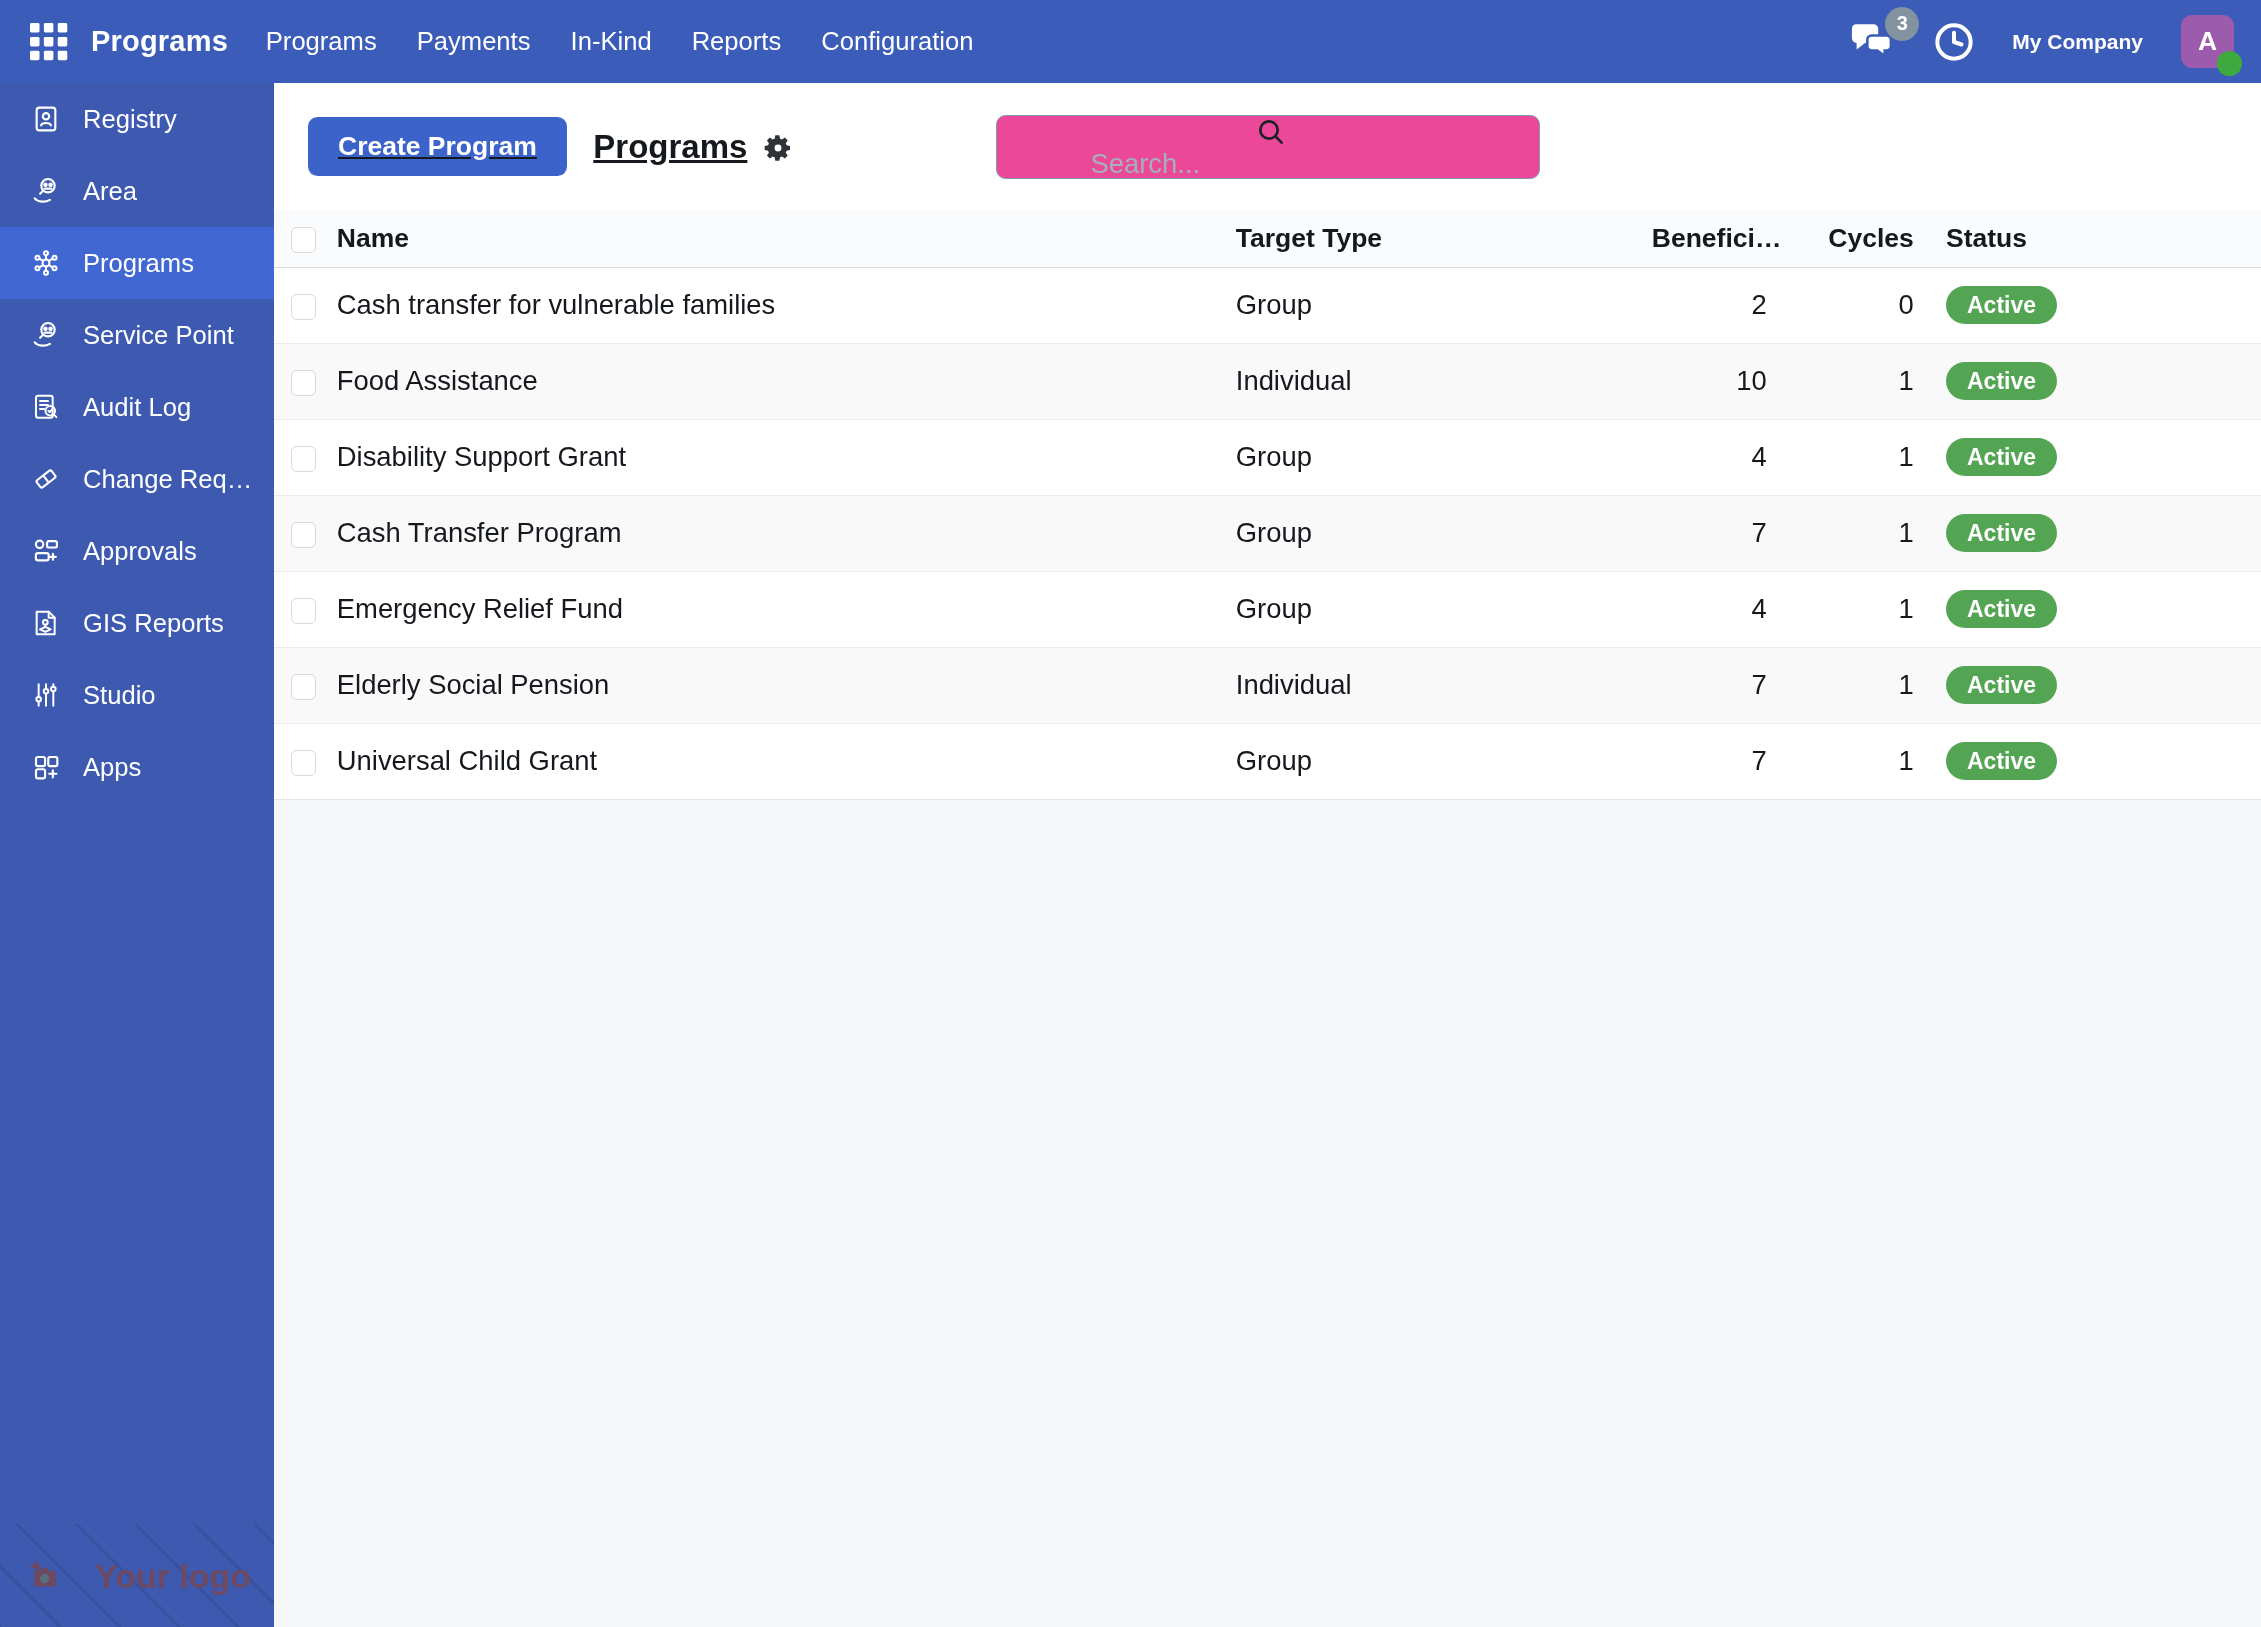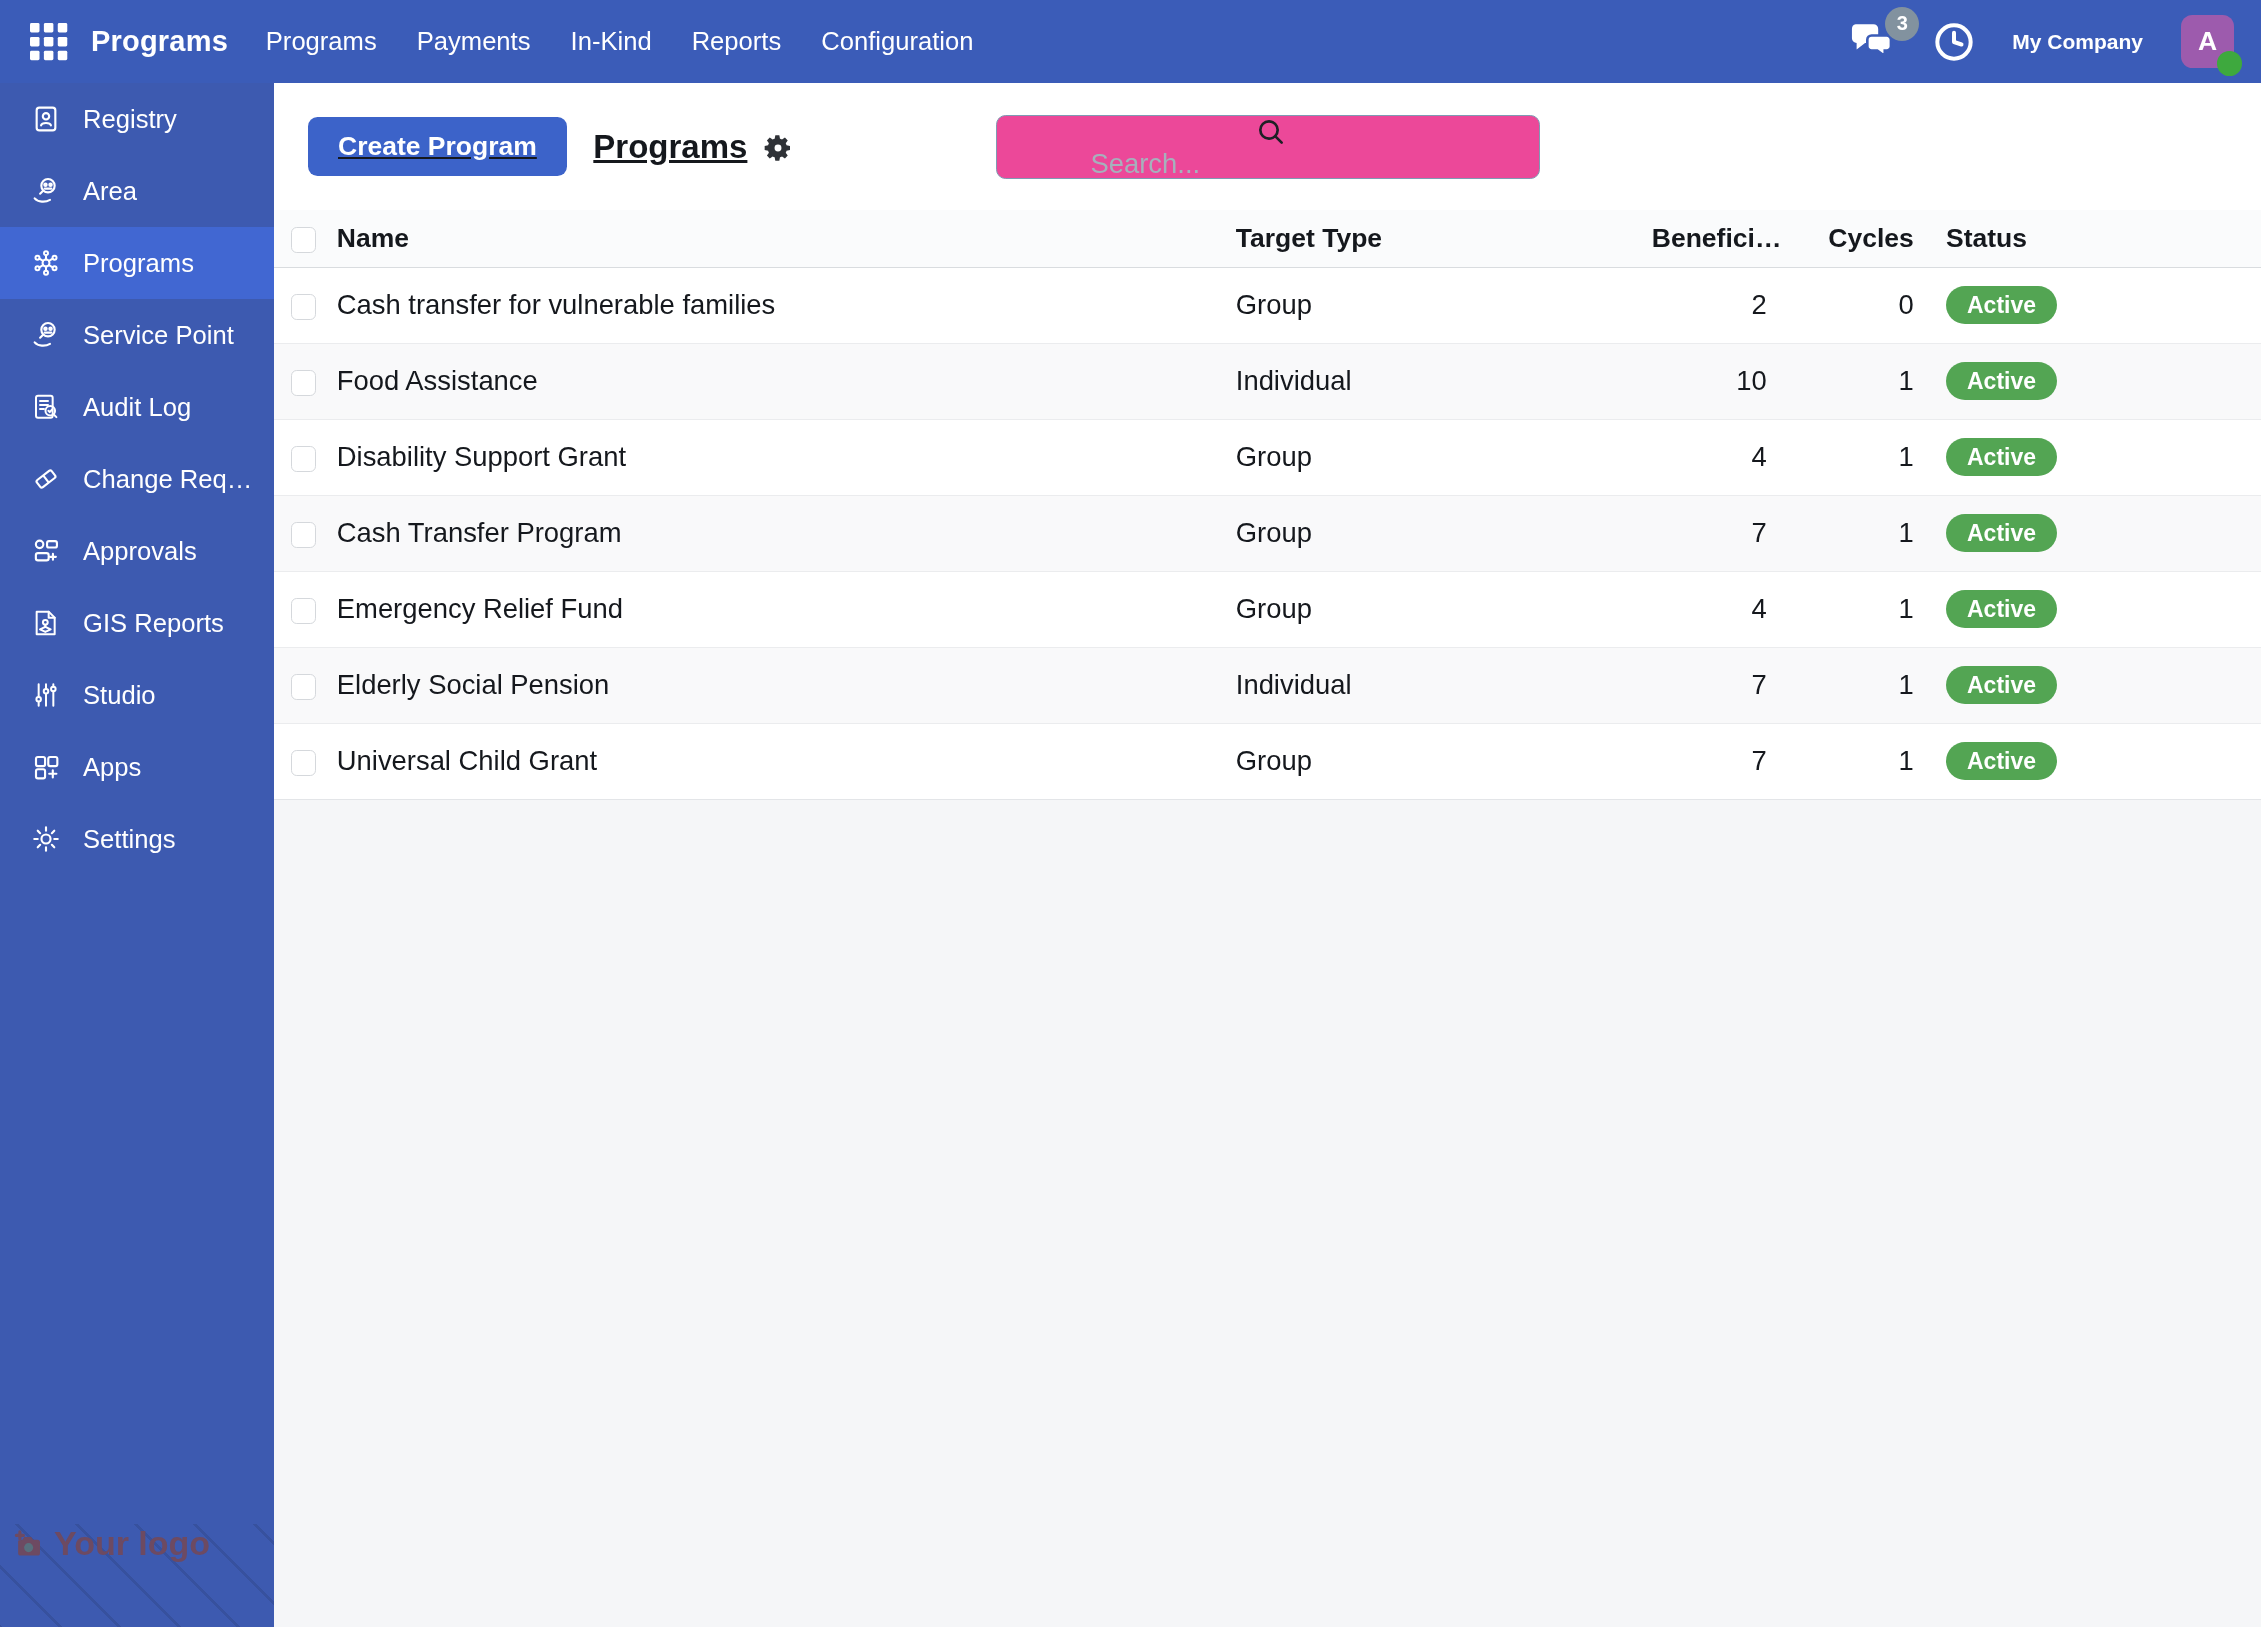--- a/index.html
+++ b/index.html
@@ -37,21 +37,21 @@
     background:#3d5ab0; color:#fff; display:flex; flex-direction:column;
   }
   .side-item {
     height:72px; display:flex; align-items:center; gap:19px; padding:0 15px 0 28px;
     font-size:25.6px; cursor:pointer; white-space:nowrap; overflow:hidden;
   }
   .side-item .side-icon { width:36px; height:36px; flex:0 0 36px; display:flex; align-items:center; justify-content:center; }
   .side-item.selected { background:#4167d2; }
   .side-label { overflow:hidden; text-overflow:ellipsis; }
   .side-logo {
-    margin-top:auto; height:104px; display:flex; align-items:flex-start; gap:0; padding-left:12px;
+    margin-top:auto; height:104px; display:flex; align-items:center; gap:25px; padding-left:28px;
     background:repeating-linear-gradient(45deg, rgba(0,0,0,0.10) 0 2.8px, transparent 2.8px 42px);
     cursor:pointer;
   }
   .side-logo-text { font-size:34px; font-weight:bold; color:#6d4a62; }
 
   
   .content { position:absolute; top:83px; left:274px; right:0; bottom:0; background:#f5f6f8; display:flex; flex-direction:column; }
   .toolbar { position:relative; height:127px; background:#fff; display:flex; align-items:center; padding:0 34px; flex:0 0 auto;text-decoration:underline; }
   .create-btn {
     height:59px; padding:0 30px; background:#3c63c9; color:#fff; border:none; border-radius:9.5px;
@@ -282,29 +282,20 @@
         <svg width="32" height="32" viewBox="0 0 24 24" fill="none" stroke="#ffffff" stroke-width="1.6" stroke-linecap="round" stroke-linejoin="round">
           <rect x="4.5" y="4.5" width="6.8" height="6.8" rx="1.4"></rect>
           <rect x="13.7" y="4.5" width="6.8" height="6.8" rx="1.4"></rect>
           <rect x="4.5" y="13.7" width="6.8" height="6.8" rx="1.4"></rect>
           <path d="M17.1 14.4v5.4M14.4 17.1h5.4"></path>
         </svg>
       </span>
       <span class="side-label">Apps</span>
     </div>
 
-    <div class="side-item">
-      <span class="side-icon">
-        <svg width="32" height="32" viewBox="0 0 24 24" fill="none" stroke="#ffffff" stroke-width="1.6" stroke-linecap="round">
-          <circle cx="12" cy="12" r="3.4"></circle>
-          <path d="M12 3.2v2.6M12 18.2v2.6M3.2 12h2.6M18.2 12h2.6M5.8 5.8l1.8 1.8M16.4 16.4l1.8 1.8M18.2 5.8l-1.8 1.8M7.6 16.4l-1.8 1.8"></path>
-        </svg>
-      </span>
-      <span class="side-label">Settings</span>
-    </div>
 
     <div class="side-logo">
       <svg width="42" height="42" viewBox="0 0 24 24">
         <path d="M3.5 9.5 6 9l1-1.6h4L12 9h2.5a1.5 1.5 0 0 1 1.5 1.5v6a1.5 1.5 0 0 1-1.5 1.5H5a1.5 1.5 0 0 1-1.5-1.5z" fill="#6d4a62"></path>
         <circle cx="9.5" cy="13.5" r="2.6" fill="#57707e"></circle>
         <path d="M4.5 4.5v4M2.5 6.5h4" stroke="#6d4a62" stroke-width="1.8" stroke-linecap="round"></path>
       </svg>
       <span class="side-logo-text">Your logo</span>
     </div>
   </div>

